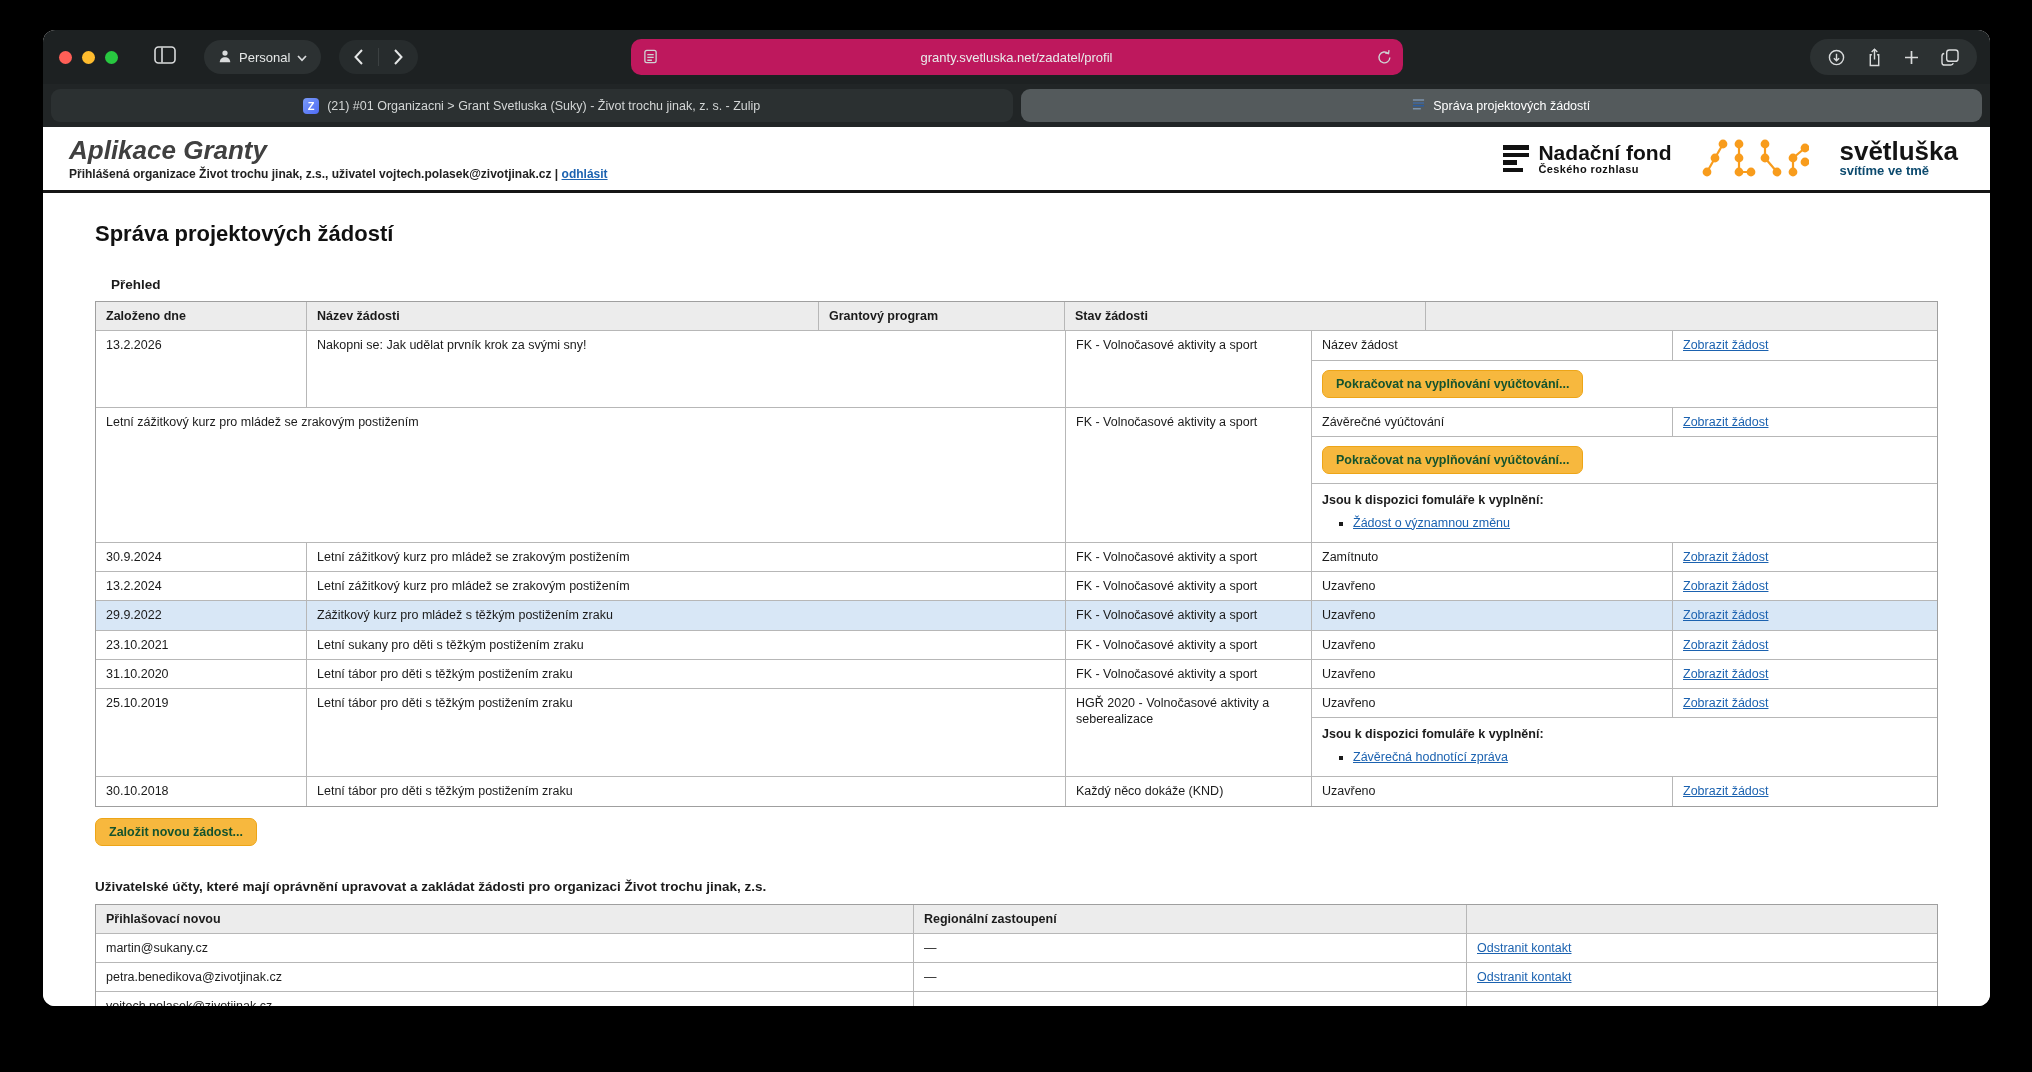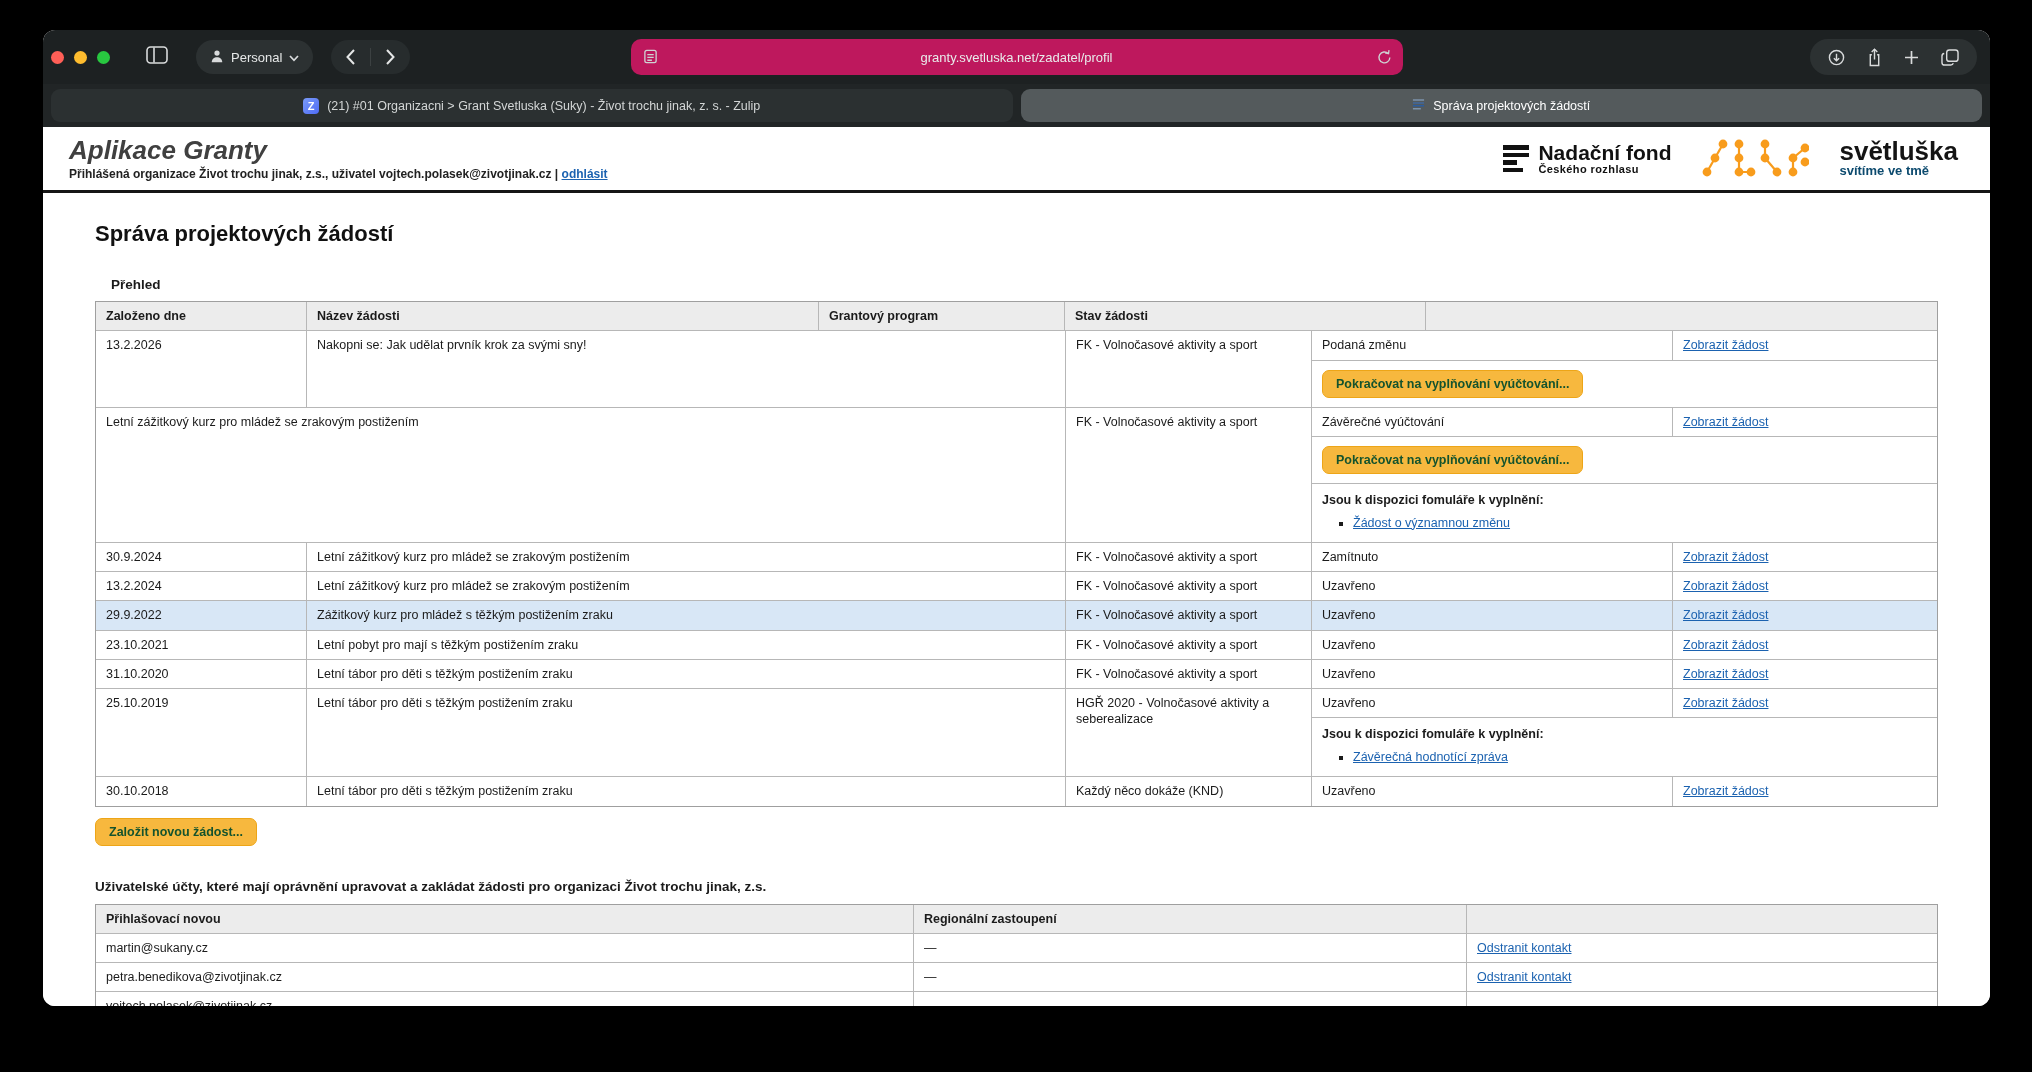--- a/index.html
+++ b/index.html
@@ -1,20 +1,20 @@
 <!DOCTYPE html>
 <html><head>
 <meta charset="utf-8">
 <style>
   html,body{margin:0;padding:0;}
   body{width:2032px;height:1072px;background:#000;font-family:"Liberation Sans","DejaVu Sans",sans-serif;position:relative;overflow:hidden;}
   .window{position:absolute;left:43px;top:30px;width:1947px;height:976px;border-radius:12px;overflow:hidden;background:#fff;display:flex;flex-direction:column;}
 
   
-  .titlebar{height:54px;background:#1d2122;display:flex;align-items:center;position:relative;flex:none;padding:0 8px;}
+  .titlebar{height:54px;background:#1d2122;display:flex;align-items:center;position:relative;flex:none;padding:0 16px;}
   .lights{display:flex;gap:10px;align-items:center;}
   .light{width:13px;height:13px;border-radius:50%;}
   .l-close{background:#ff5f57}.l-min{background:#febc2e}.l-zoom{background:#28c840}
   .sidebar-btn{margin-left:30px;display:flex;align-items:center;justify-content:center;width:34px;height:34px;border-radius:8px;}
   .profile-pill{margin-left:22px;height:34px;border-radius:17px;background:#2c3132;display:flex;align-items:center;gap:7px;padding:0 14px;color:#e6e8e8;font-size:13px;}
   .nav-pill{margin-left:18px;height:34px;border-radius:17px;background:#272c2d;display:flex;align-items:center;}
   .nav-btn{padding:0 15px;display:flex;align-items:center;height:100%;}
   .nav-sep{width:1px;height:18px;background:#3c4142;}
   .urlbar{position:absolute;left:50%;top:9px;transform:translateX(-50%);width:772px;height:36px;background:#be185d;border-radius:10px;display:flex;align-items:center;justify-content:center;color:#e9ebeb;font-size:13px;}
   .urlbar .page-ic{position:absolute;left:12px;top:10px;}
@@ -255,21 +255,21 @@
             <div class="cell c-program">Grantový program</div>
             <div class="cell c-status hbr">Stav žádosti</div>
             <div class="cell c-link hfx"></div>
           </div>
           <div class="trow">
             <div class="cell c-date">13.2.2026</div>
             <div class="cell c-name">Nakopni se: Jak udělat prvník krok za svými sny!</div>
             <div class="cell c-program">FK - Volnočasové aktivity a sport</div>
             <div class="status-area">
               <div class="status-line">
-                <div class="cell c-status">Podaná změnu</div>
+                <div class="cell c-status">Název žádost</div>
                 <div class="cell c-link"><a href="#">Zobrazit žádost</a></div>
               </div>
               <div class="sub"><button class="amber-btn">Pokračovat na vyplňování vyúčtování...</button></div>
             </div>
           </div>
           <div class="trow">
             <div class="cell c-name">Letní zážitkový kurz pro mládež se zrakovým postižením</div>
             <div class="cell c-program">FK - Volnočasové aktivity a sport</div>
             <div class="status-area">
               <div class="status-line">
@@ -313,21 +313,21 @@
             <div class="cell c-program">FK - Volnočasové aktivity a sport</div>
             <div class="status-area">
               <div class="status-line">
                 <div class="cell c-status">Uzavřeno</div>
                 <div class="cell c-link"><a href="#">Zobrazit žádost</a></div>
               </div>
             </div>
           </div>
           <div class="trow">
             <div class="cell c-date">23.10.2021</div>
-            <div class="cell c-name">Letní pobyt pro mají s těžkým postižením zraku</div>
+            <div class="cell c-name">Letní sukany pro děti s těžkým postižením zraku</div>
             <div class="cell c-program">FK - Volnočasové aktivity a sport</div>
             <div class="status-area">
               <div class="status-line">
                 <div class="cell c-status">Uzavřeno</div>
                 <div class="cell c-link"><a href="#">Zobrazit žádost</a></div>
               </div>
             </div>
           </div>
           <div class="trow">
             <div class="cell c-date">31.10.2020</div>

